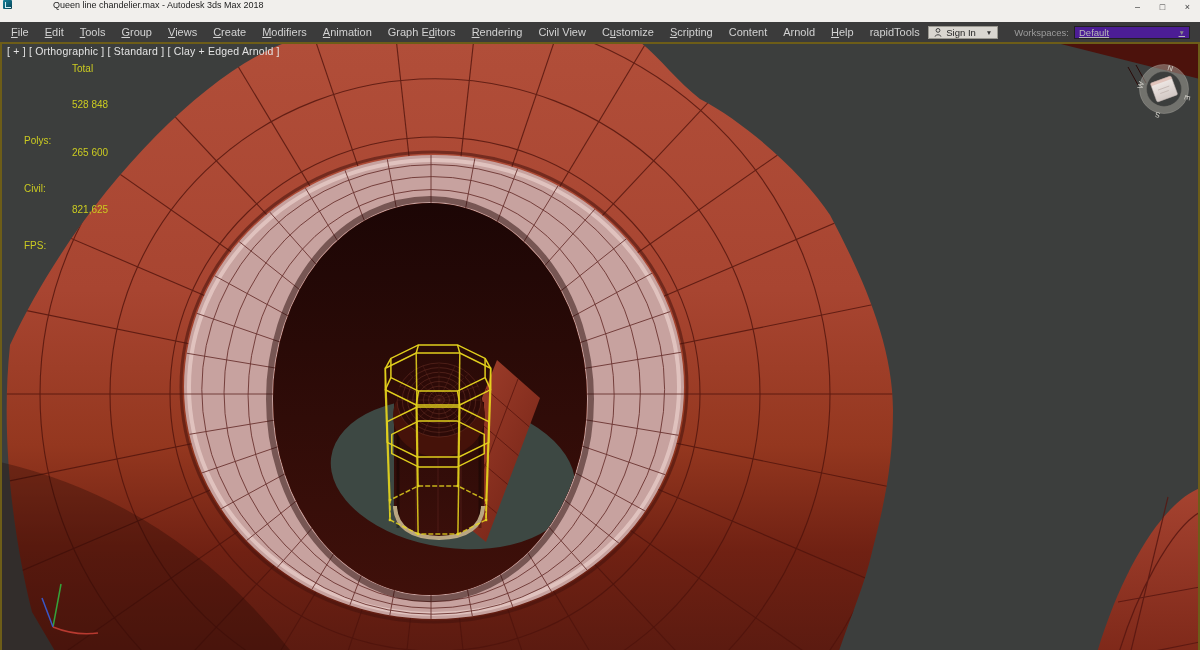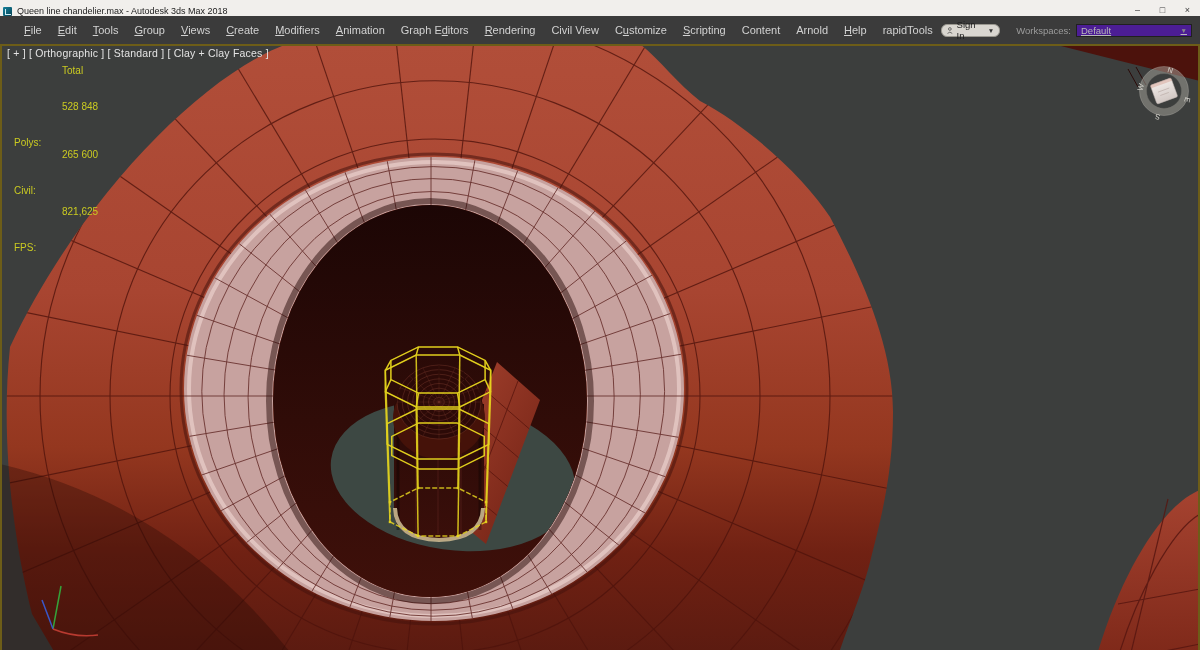--- a/index.html
+++ b/index.html
@@ -1,52 +1,52 @@
 <!DOCTYPE html>
 <html><head>
 <meta charset="utf-8">
 <style>
   html,body{margin:0;padding:0;}
   body{width:1200px;height:650px;overflow:hidden;background:#000;
        font-family:"Liberation Sans",sans-serif;-webkit-font-smoothing:antialiased;}
 
   
-  .titlebar{height:16px;background:#f1efec;display:flex;align-items:flex-end;
-            padding-left:3px;font-size:9px;color:#1c1c1c;}
+  .titlebar{height:22px;background:#f1efec;display:flex;align-items:flex-start;
+            padding-left:3px;font-size:9px;color:#1c1c1c;gap:36px;}
   .app-icon{width:9px;height:9px;margin-right:5px;flex:0 0 auto;
             background:linear-gradient(135deg,#17829b 0%,#0c5e74 60%,#083e4e 100%);
             border-radius:1px;position:relative;}
   .app-icon:after{content:"";position:absolute;left:2px;top:2px;width:5px;height:5px;
             border-left:1px solid #cfeef5;border-bottom:1px solid #cfeef5;}
   .win-btns{margin-left:auto;display:flex;height:13px;}
   .win-btn{width:25px;display:flex;align-items:center;justify-content:center;
            font-size:9px;color:#3a3a3a;cursor:default;}
 
   
-  .menubar{height:28px;background:#3b3b3b;display:flex;align-items:center;
-           font-size:11px;color:#d2d2d2;padding-left:16px;}
+  .menubar{height:20px;background:#3b3b3b;display:flex;align-items:center;
+           font-size:11px;color:#d2d2d2;padding-left:3px;}
   .menu-item{padding:0 8px;line-height:16px;white-space:nowrap;cursor:default;}
   .menu-item u{text-decoration:underline;}
   .signin{display:flex;align-items:center;background:#d9d6d0;border:1px solid #9a9890;
-          color:#1f1f1f;height:11px;border-radius:6px;padding:0 5px;font-size:9.5px;
+          color:#1f1f1f;height:11px;border-radius:0;padding:0 5px;font-size:9.5px;
           gap:4px;margin-left:auto;cursor:default;}
   .signin .caret{font-size:6.5px;color:#333;margin-left:6px;}
   .workspaces{display:flex;align-items:center;gap:5px;margin:0 10px 0 16px;
               font-size:9.5px;color:#9c9c9c;justify-content:flex-end;}
   .ws-select{width:106px;height:11px;background:#4c1d95;border:1px solid #202020;
              color:#b8b8b8;font-size:9.5px;display:flex;align-items:center;
              justify-content:space-between;padding:0 4px;cursor:default;text-decoration:underline;}
   .ws-select .caret{font-size:6.5px;color:#8a8a8a;}
 
   
   .viewport{position:relative;width:1200px;height:621px;background:#3c3e3d;overflow:hidden;}
   .viewport svg{position:absolute;left:0;top:0;}
   .vp-label{position:absolute;left:7px;top:3px;font-size:10.5px;color:#e3e3e3;
             letter-spacing:.2px;z-index:5;cursor:default;}
-  .stats{position:absolute;left:14px;top:21px;font-size:10px;color:#cbcb21;
+  .stats{position:absolute;left:24px;top:21px;font-size:10px;color:#cbcb21;
          line-height:12px;z-index:5;}
   .stats .row{display:flex;}
   .stats .lbl{width:48px;margin-top:36px;}
   .stats .gap{height:9px;}
 </style>
 </head>
 <body>
 
 <div class="titlebar">
   <div class="app-icon"></div>
@@ -324,21 +324,21 @@
           <path d="M-6,-1 h12 M-5,3 h9" stroke="#c2b4b0" stroke-width="0.8"></path>
         </g>
         <text x="1169.5646094697042" y="28.73259473478503" text-anchor="middle" font-size="7.5" fill="#d8d6cf" font-family="Liberation Sans, sans-serif" transform="rotate(15 1169.5646094697042 28.73259473478503)">N</text>
         <text x="1184.767405265215" y="55.064609469704195" text-anchor="middle" font-size="7.5" fill="#d8d6cf" font-family="Liberation Sans, sans-serif" transform="rotate(105 1184.767405265215 55.064609469704195)">E</text>
         <text x="1158.4353905302958" y="70.26740526521498" text-anchor="middle" font-size="7.5" fill="#d8d6cf" font-family="Liberation Sans, sans-serif" transform="rotate(195 1158.4353905302958 70.26740526521498)">S</text>
         <text x="1143.232594734785" y="43.9353905302958" text-anchor="middle" font-size="7.5" fill="#d8d6cf" font-family="Liberation Sans, sans-serif" transform="rotate(285 1143.232594734785 43.9353905302958)">W</text>
       </g>
       <rect x="1" y="1" width="1198" height="619" fill="none" stroke="#6d5d18" stroke-width="2"></rect>
       <line x1="0" y1="620" x2="1200" y2="620" stroke="#8a771e" stroke-width="1.5"></line>
     </svg>
-  <div class="vp-label">[ + ] [ Orthographic ] [ Standard ] [ Clay + Clay Faces ]</div>
+  <div class="vp-label">[ + ] [ Orthographic ] [ Standard ] [ Clay + Edged Arnold ]</div>
   <div class="stats">
     <div class="row">
         <span class="lbl"></span>
         <span>Total</span>
       </div>
     <div class="row">
         <span class="lbl">Polys:</span>
       <span>528 848</span>
       </div>
     <div class="row">

